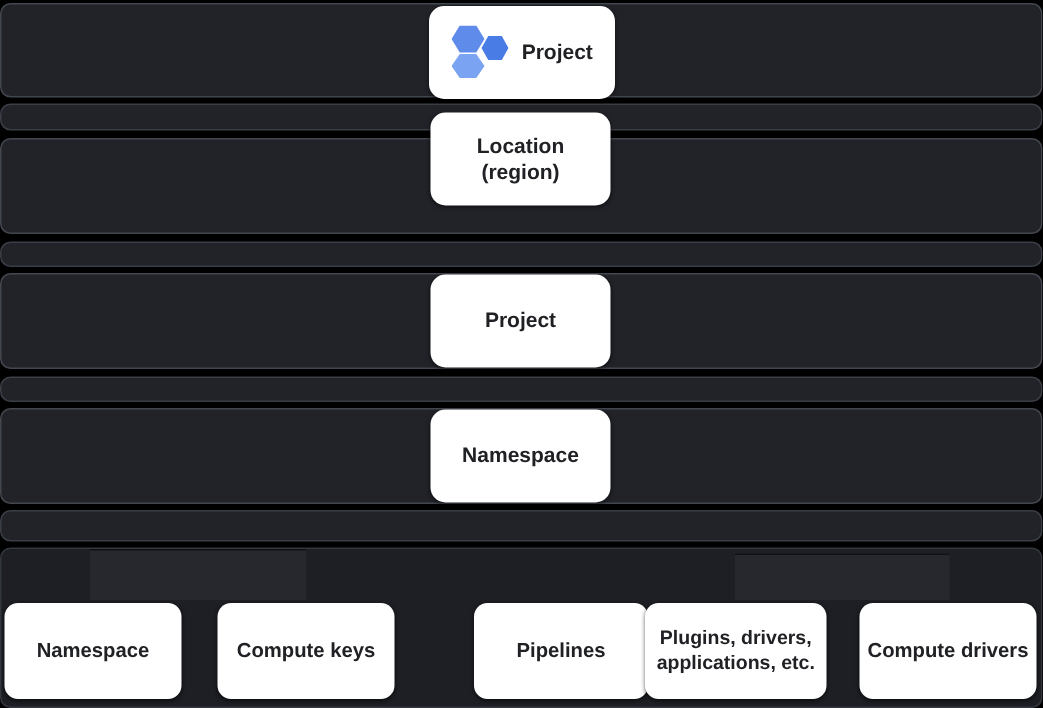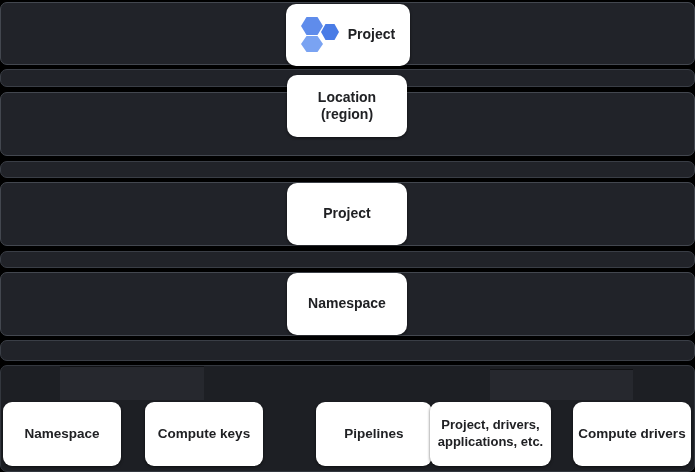--- a/index.html
+++ b/index.html
@@ -132,20 +132,20 @@
   <div class="card card-connection">
     <span>Namespace</span>
   </div>
   <div class="card card-secure">
     <span>Compute keys</span>
   </div>
   <div class="card card-pipelines">
     <span>Pipelines</span>
   </div>
   <div class="card card-plugins">
-    <span>Project, drivers,
+    <span>Plugins, drivers,
 applications, etc.</span>
   </div>
   <div class="card card-compute">
     <span>Compute drivers</span>
   </div>
 
 </div>
 
 </body></html>

